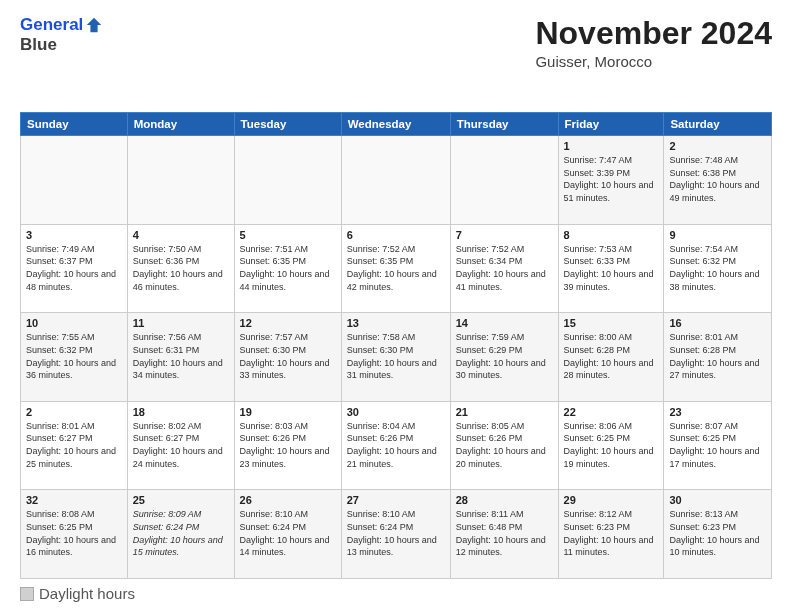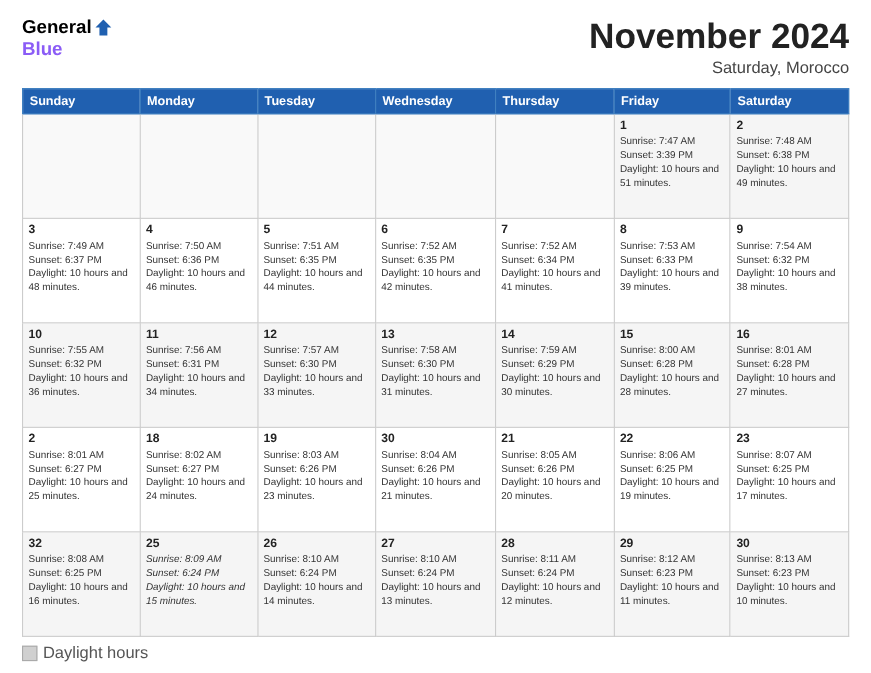--- a/index.html
+++ b/index.html
@@ -30,52 +30,52 @@
     }
     .logo-text {
       display: flex;
       align-items: center;
       font-size: 18px;
       font-weight: bold;
       color: #333;
       line-height: 1.1;
     }
     .logo-general {
-      color: #000000;
+      color: #1d4ed8;
       font-size: 17px;
       font-weight: bold;
     }
     .logo-blue {
-      color: #8b5cf6;
+      color: #404040;
       font-size: 17px;
       font-weight: bold;
     }
     .logo-icon {
       width: 18px;
       height: 18px;
       margin-left: 2px;
     }
     .title-block {
-      text-align: right;
     }
     .month-title {
       font-size: 32px;
       font-weight: bold;
       color: #222;
       line-height: 1.1;
     }
     .location {
       font-size: 15px;
       color: #444;
       margin-top: 2px;
     }
     .calendar-table {
       width: 100%;
       border-collapse: collapse;
       flex: 1;
+      margin-top: 32px;
     }
     .calendar-table th {
       background-color: #2060b0;
       color: #fff;
       font-size: 11.5px;
       font-weight: bold;
       text-align: left;
       padding: 5px 6px;
       border: 1px solid #4080c0;
     }
@@ -136,21 +136,21 @@
         <svg class="logo-icon" viewBox="0 0 20 20" xmlns="http://www.w3.org/2000/svg">
           <polygon points="10,2 18,10 14,10 14,18 6,18 6,10 2,10" fill="#2060b0"></polygon>
         </svg>
       </div>
       <div>
         <span class="logo-blue">Blue</span>
       </div>
     </div>
     <div class="title-block">
       <div class="month-title">November 2024</div>
-      <div class="location">Saturday, Morocco</div>
+      <div class="location">Guisser, Morocco</div>
     </div>
   </div>
 
   <table class="calendar-table">
     <thead>
       <tr>
         <th>Sunday</th>
         <th>Monday</th>
         <th>Tuesday</th>
         <th>Wednesday</th>
@@ -332,21 +332,21 @@
           </td>
           <td>
             <span class="day-num">27</span>
             <div class="day-info" style="white-space: pre-line;">Sunrise: 8:10 AM
 Sunset: 6:24 PM
 Daylight: 10 hours and 13 minutes.</div>
           </td>
           <td>
             <span class="day-num">28</span>
             <div class="day-info" style="white-space: pre-line;">Sunrise: 8:11 AM
-Sunset: 6:24 PM
+Sunset: 6:48 PM
 Daylight: 10 hours and 12 minutes.</div>
           </td>
           <td>
             <span class="day-num">29</span>
             <div class="day-info" style="white-space: pre-line;">Sunrise: 8:12 AM
 Sunset: 6:23 PM
 Daylight: 10 hours and 11 minutes.</div>
           </td>
           <td>
             <span class="day-num">30</span>

